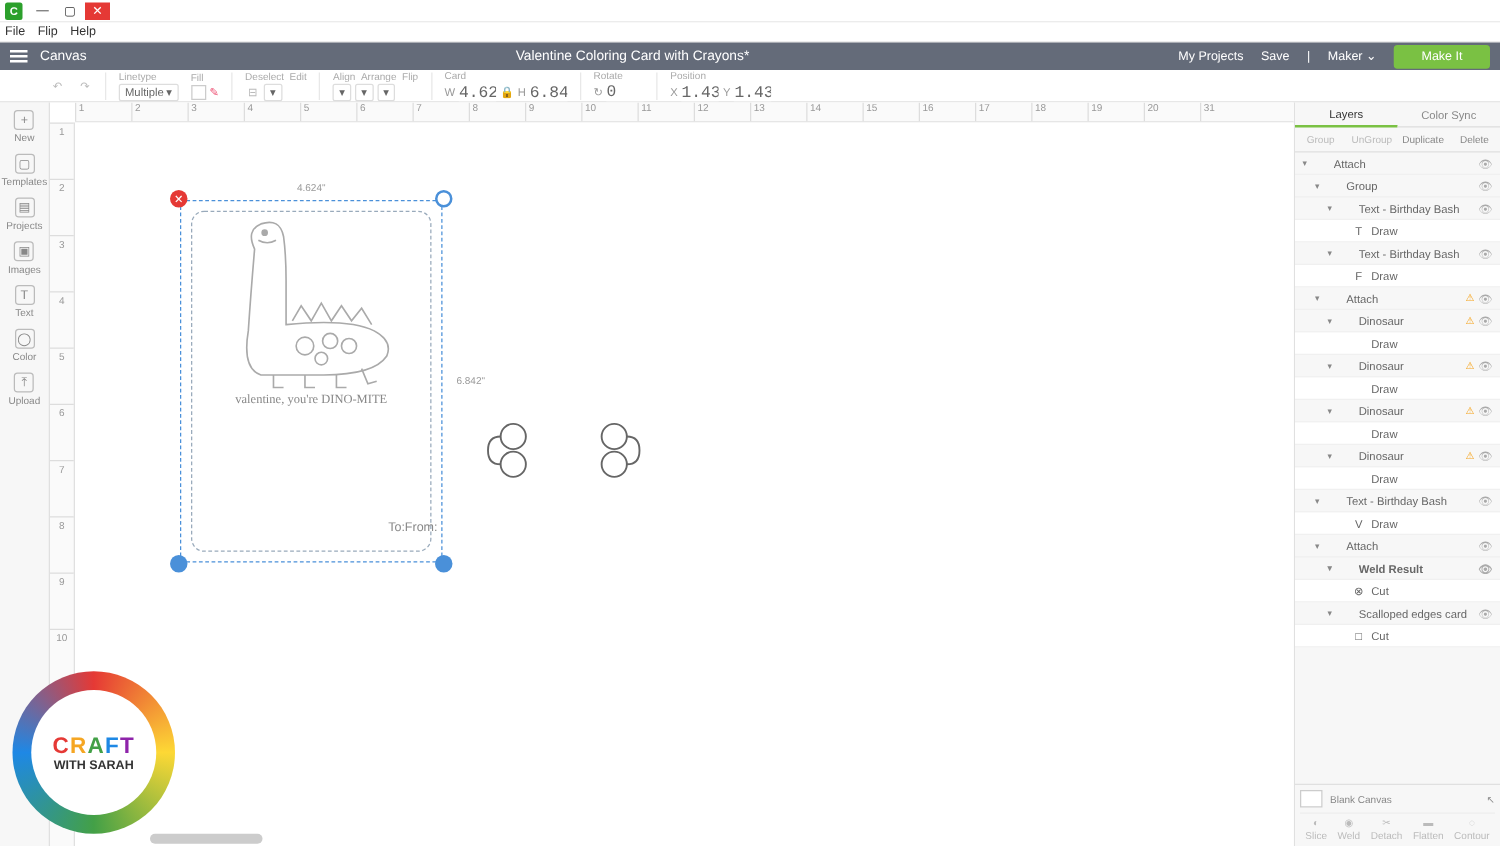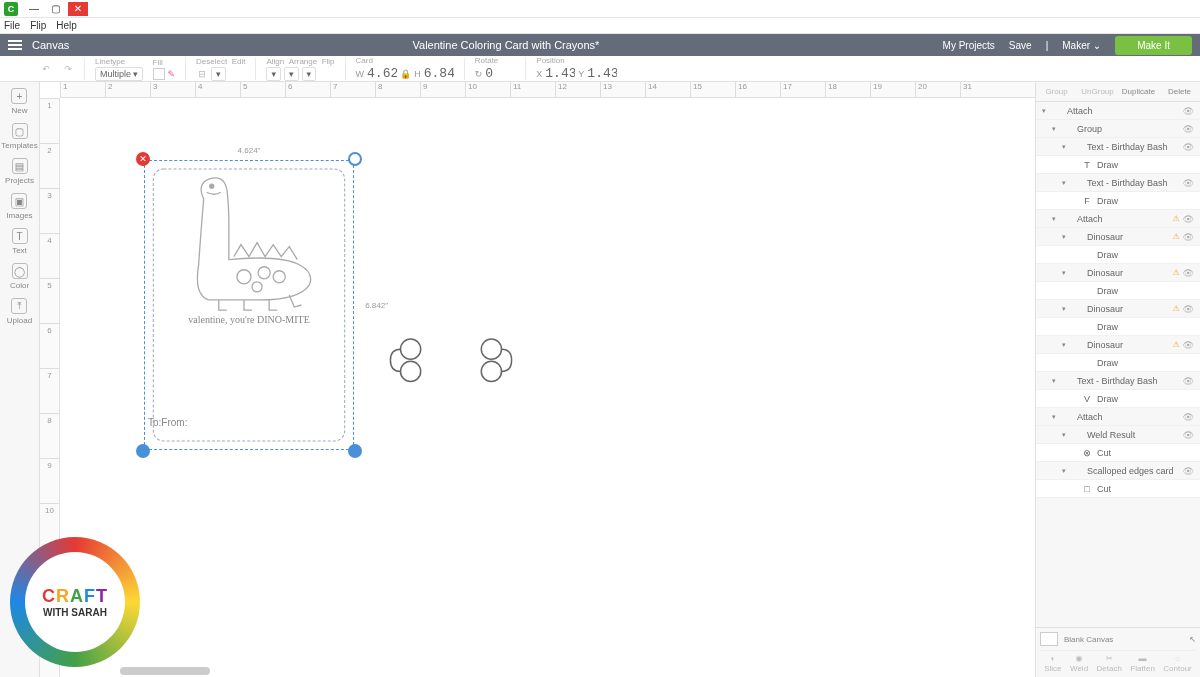--- a/index.html
+++ b/index.html
@@ -286,31 +286,35 @@
           <svg viewBox="0 0 200 60" width="100%" style="position:absolute; top:165px;">
             <g stroke="#666" fill="none" stroke-width="1.5">
               <circle cx="60" cy="20" r="10"></circle>
                 <circle cx="60" cy="42" r="10"></circle>
               <path d="M50 20 Q40 20 40 31 Q40 42 50 42"></path>
               <circle cx="140" cy="20" r="10"></circle>
                 <circle cx="140" cy="42" r="10"></circle>
               <path d="M150 20 Q160 20 160 31 Q160 42 150 42"></path>
             </g>
           </svg>
-          <div style="position:absolute; bottom:18px; width:100%; display:flex; justify-content:flex-start;" class="cardtext">
+          <div style="position:absolute; bottom:18px; width:100%; display:flex; justify-content:flex-end;" class="cardtext">
             <span>To:</span>
             <span>From:</span>
           </div>
         </div>
       </div>
       <div class="scrollbar-h"></div>
     </div>
   </div>
 
   <div class="rightpanel">
+    <div class="panel-tabs">
+      <div class="panel-tab active">Layers</div>
+      <div class="panel-tab">Color Sync</div>
+    </div>
     <div class="panel-actions">
       <div class="panel-action">
           <span>Group</span>
         </div>
       <div class="panel-action">
           <span>UnGroup</span>
         </div>
       <div class="panel-action enabled">
           <span>Duplicate</span>
         </div>
@@ -418,21 +422,21 @@
           <span class="caret"></span>
           <span class="licon">V</span>
           <span class="lname">Draw</span>
         </div>
         <div class="layer child" style="padding-left: 16px;">
           <span class="caret">▾</span>
           <span class="licon"></span>
           <span class="lname">Attach</span>
           <span class="eye">👁</span>
         </div>
-        <div class="layer child" style="padding-left: 26px;">
+        <div class="layer child" style="padding-left: 26px; font-weight: bold;">
           <span class="caret">▾</span>
           <span class="licon"></span>
           <span class="lname">Weld Result</span>
           <span class="eye">👁</span>
         </div>
         <div class="layer child2" style="padding-left: 36px;">
           <span class="caret"></span>
           <span class="licon">⊗</span>
           <span class="lname">Cut</span>
         </div>

